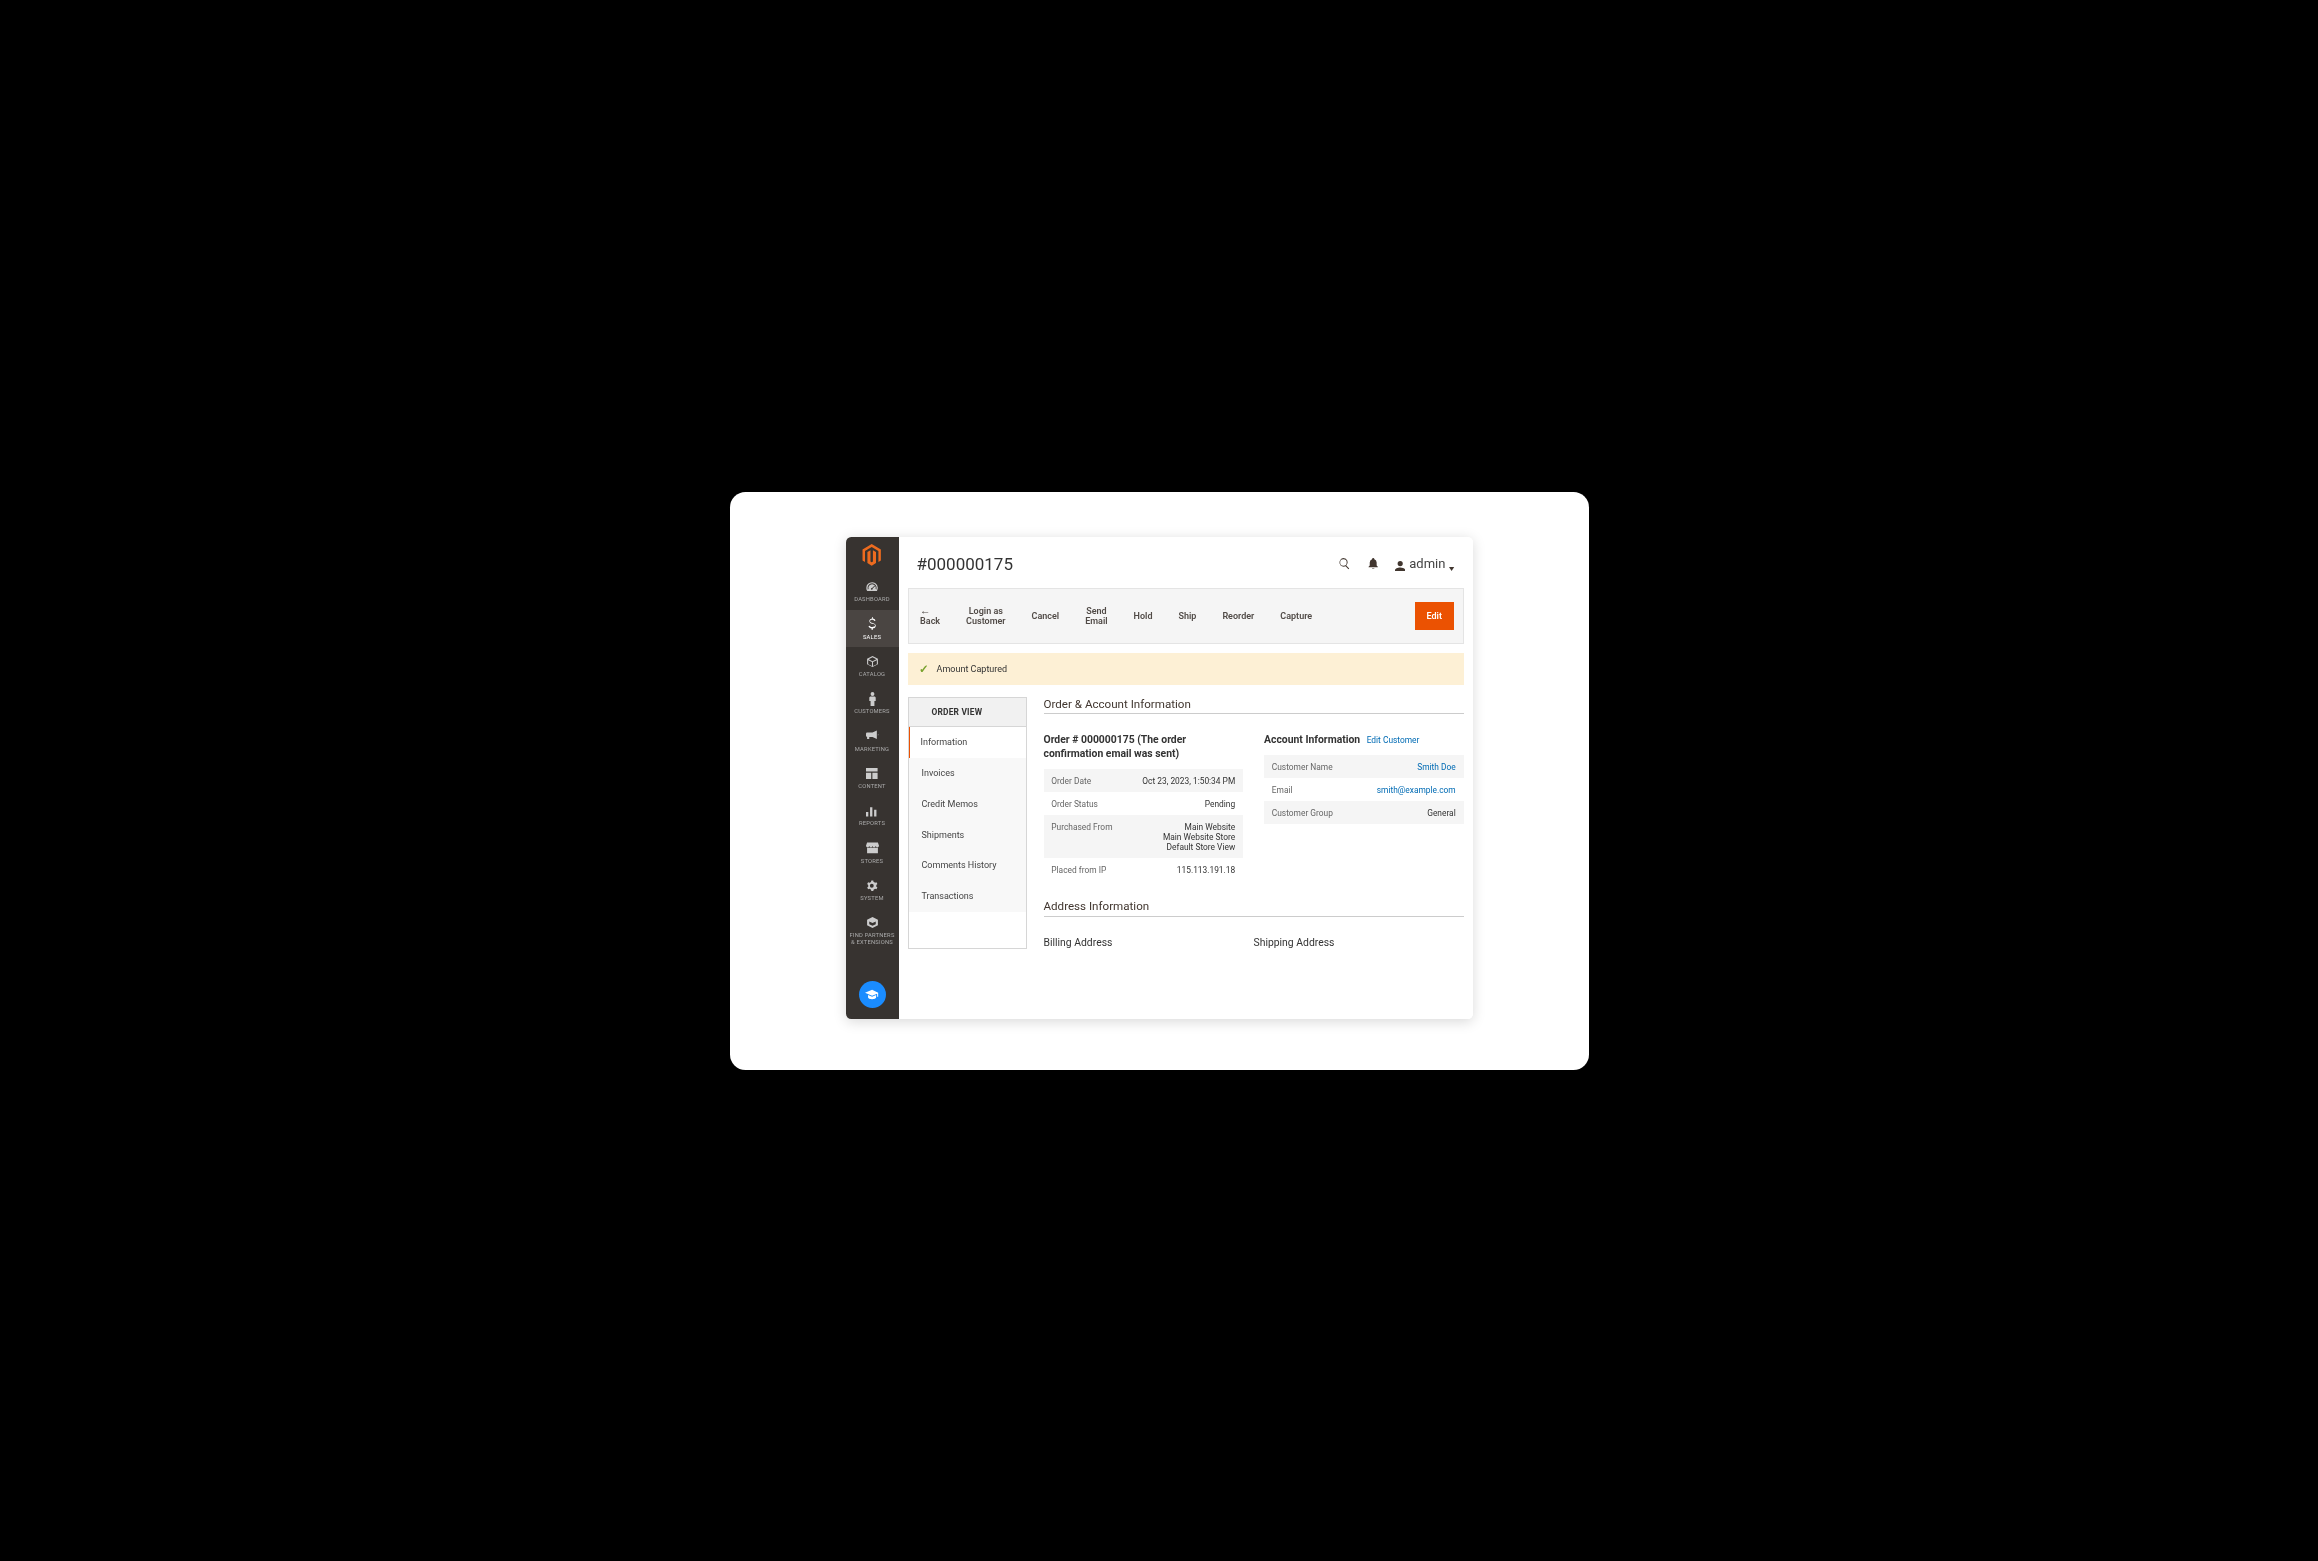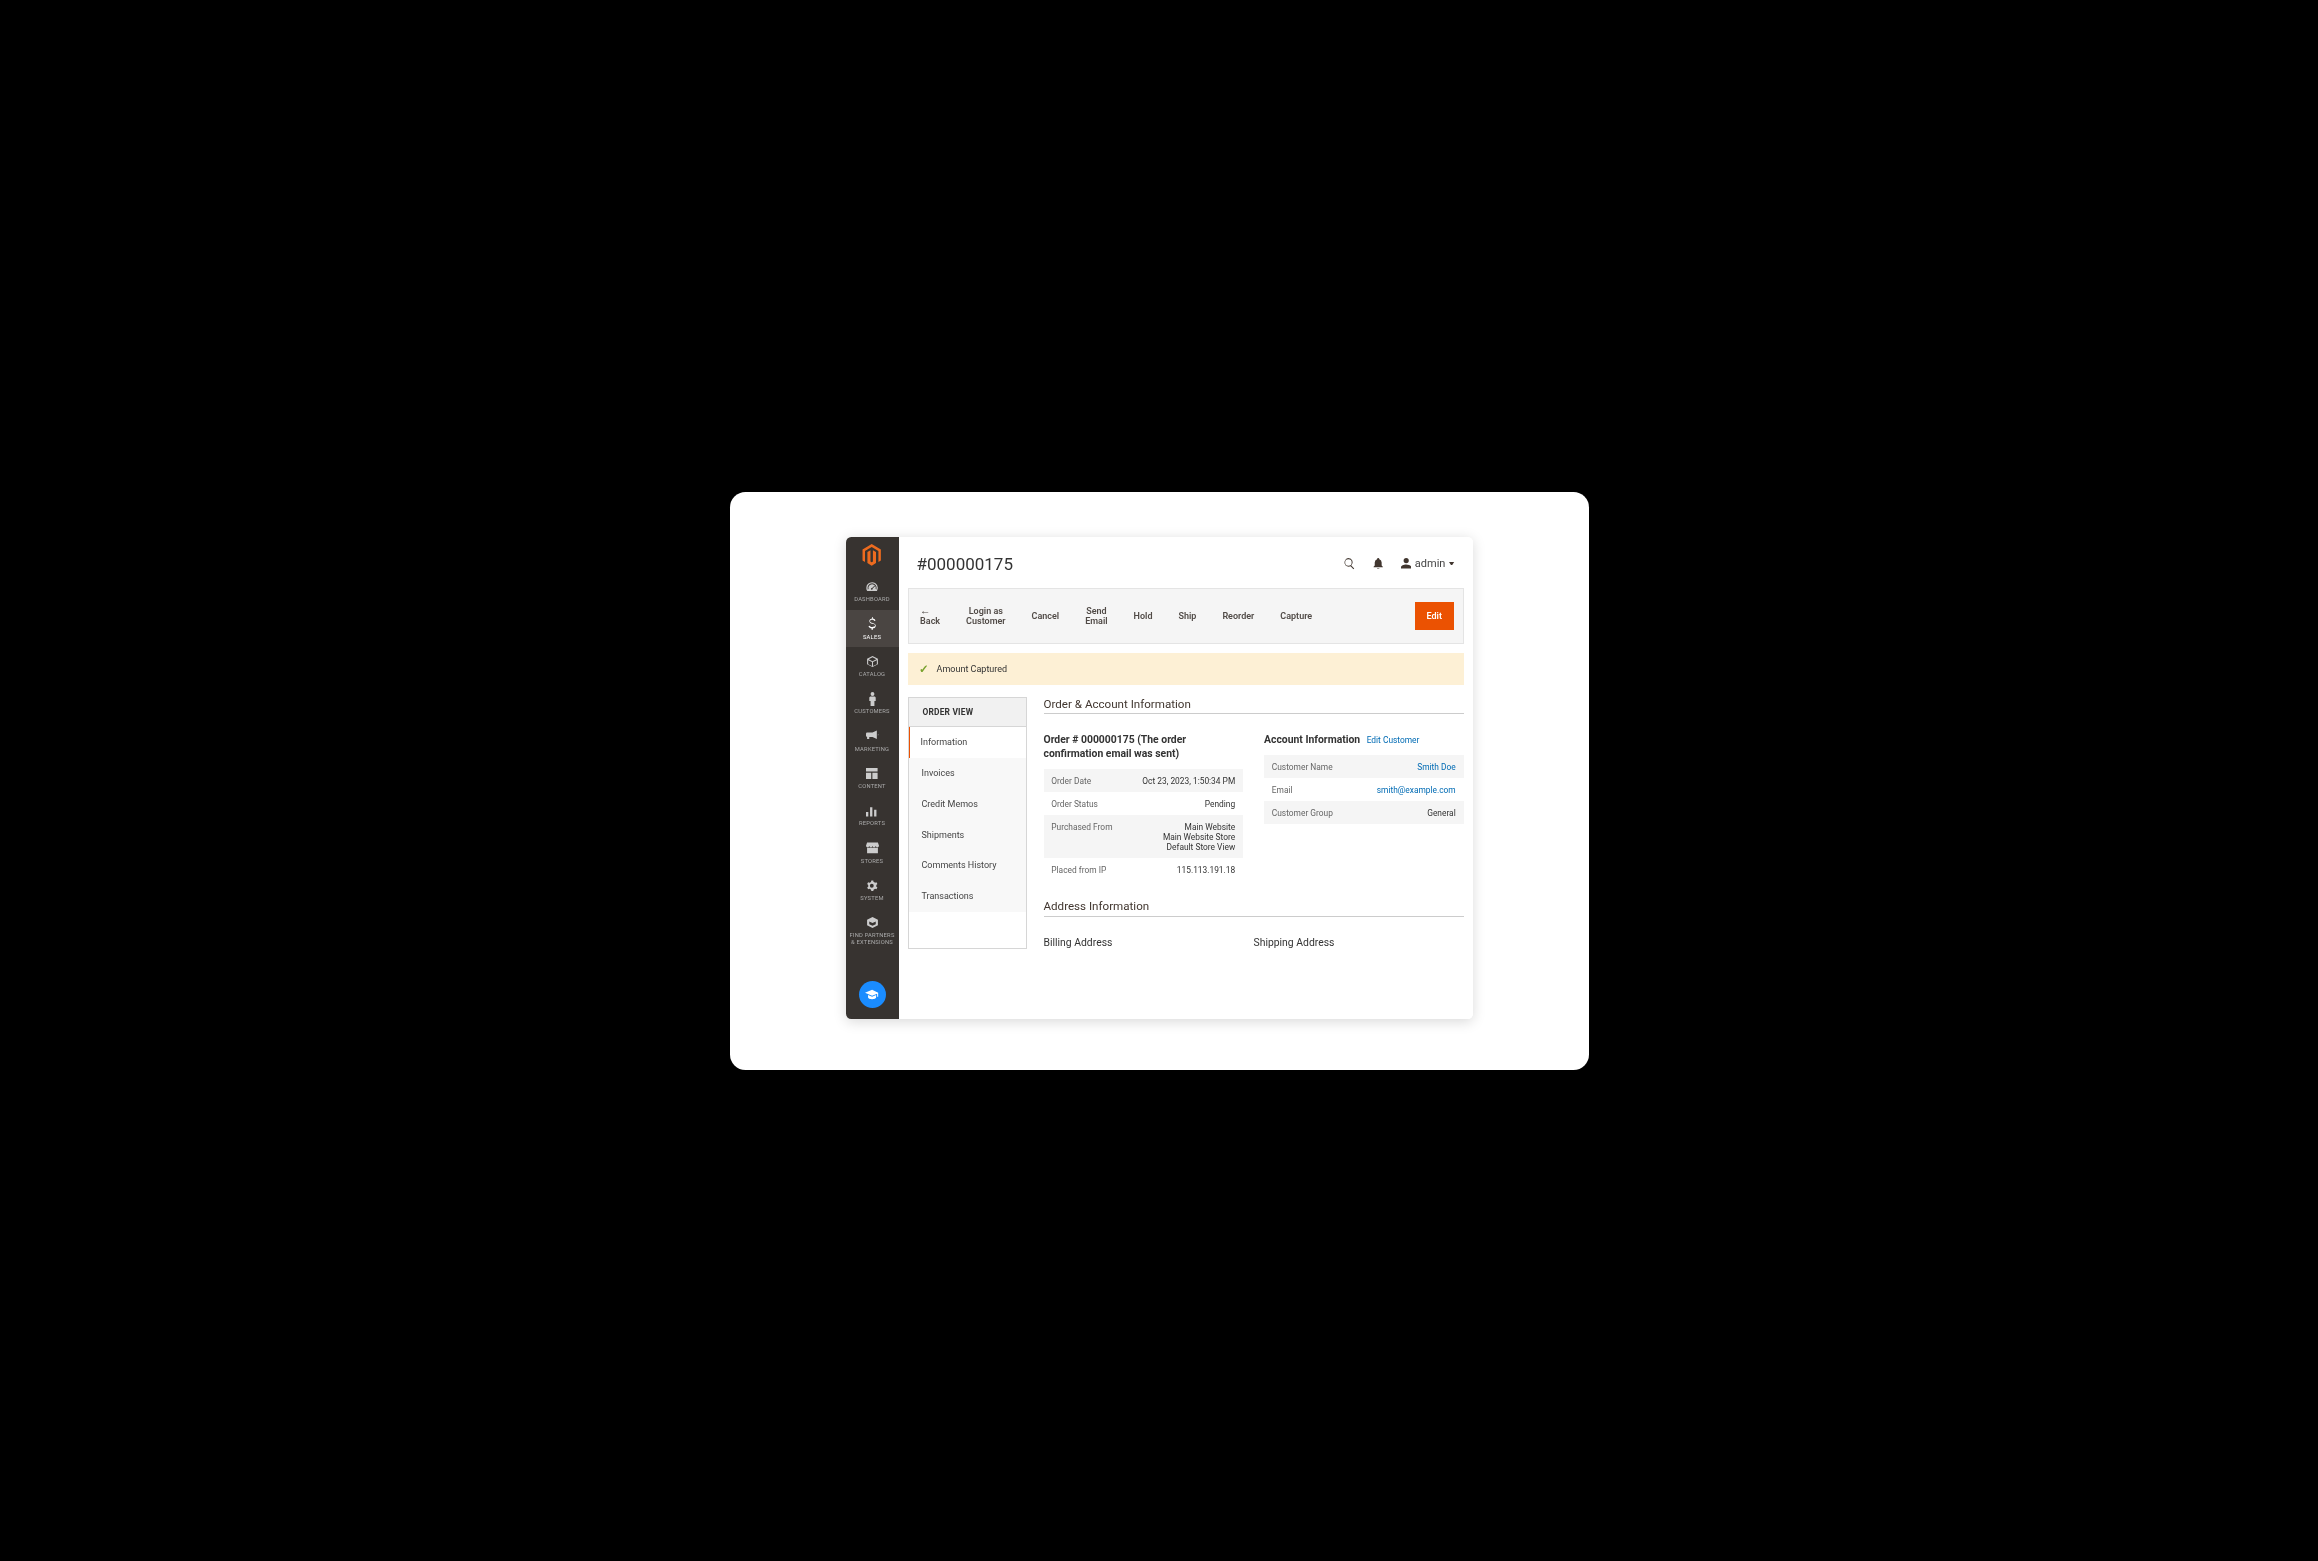--- a/index.html
+++ b/index.html
@@ -12,34 +12,34 @@
 .sidebar-item{width:100%;padding:6.5px 2.6px;display:flex;flex-direction:column;align-items:center;color:#aaa;cursor:pointer;font-size:5.8px;letter-spacing:0.2px;text-align:center;line-height:1.2}
 .sidebar-item.active{background:#4a4542;color:#fff}
 .sidebar-item .icon{display:flex;align-items:center;justify-content:center;height:15.5px;margin-bottom:1.9px;font-size:11.6px;color:#ccc}
 .sidebar-item .label{font-size:5.8px}
 .sidebar-bottom{margin-top:auto;margin-bottom:10.4px}
 .help-btn{width:27px;height:27px;border-radius:50%;background:#1a8cff;display:flex;align-items:center;justify-content:center;color:#fff}
 .main{flex:1;display:flex;flex-direction:column;overflow:hidden;background:#fff}
 .header{display:flex;align-items:center;justify-content:space-between;padding:17px 18px 14.2px}
 .page-title{font-size:17px;font-weight:400;color:#333}
 .header-tools{display:flex;align-items:center;gap:17px}
-.user-menu{display:flex;align-items:center;gap:3.9px;font-size:11px;color:#444}
+.user-menu{display:flex;align-items:flex-end;gap:3.9px;font-size:13px;color:#444}
 .toolbar{background:#f5f5f5;border:0.6px solid #e4e4e4;padding:11.6px 9px;display:flex;align-items:center;gap:0;margin:0 9px}
 .toolbar .btn{padding:5.2px 13px;font-size:9px;font-weight:600;color:#514b47;cursor:pointer;text-align:center;line-height:1.15}
 .toolbar .btn.back{display:flex;flex-direction:column;align-items:flex-start;padding-left:2.6px;padding-right:13px}
 .toolbar .btn.back .arrow{font-size:10.4px;margin-bottom:-1.3px}
 .toolbar .btn.two-line{display:flex;flex-direction:column;align-items:center}
 .toolbar .btn.primary{background:#eb5202;color:#fff;padding:8.4px 11.6px;margin-left:auto}
 .content{padding:9px;overflow-y:auto;flex:1}
 .success-msg{background:#fdf0d5;padding:9px 11.6px;display:flex;align-items:center;gap:7.8px;margin-bottom:11.6px}
 .success-msg .check{color:#79a22e;font-weight:bold;font-size:11.6px}
 .success-msg .msg{color:#333;font-size:9px}
 .layout{display:flex;gap:17px}
 .order-nav{width:119px;border:0.6px solid #d6d6d6;flex-shrink:0}
-.order-nav-header{background:#f1f1f1;padding:9px 14px;font-size:8.4px;font-weight:700;color:#333;letter-spacing:0.2px;border-bottom:0.6px solid #d6d6d6}
+.order-nav-header{background:#f1f1f1;padding:9px 23px;font-size:8.4px;font-weight:700;color:#333;letter-spacing:0.2px;border-bottom:0.6px solid #d6d6d6}
 .order-nav-item{padding:10.4px 13px;font-size:9px;color:#444;cursor:pointer;background:#f8f8f8}
 .order-nav-item.active{background:#fff;border-left:1.9px solid #eb5202;font-weight:400;padding-left:11px}
 .order-content{flex:1}
 .section-title{font-size:11.6px;color:#41362f;margin-bottom:19px;font-weight:400;padding-bottom:2.6px;border-bottom:0.6px solid #ccc}
 .cols{display:flex;gap:21px;margin-bottom:18px}
 .col{flex:1}
 .sub-title{font-size:10.4px;font-weight:700;color:#333;margin-bottom:7.8px;line-height:1.35}
 .sub-title .edit-link{font-size:8.4px;font-weight:400;color:#006bb4;margin-left:3.9px}
 .info-table{width:100%;font-size:8.4px}
 .info-table .row{display:flex;padding:6.5px 7.8px}

